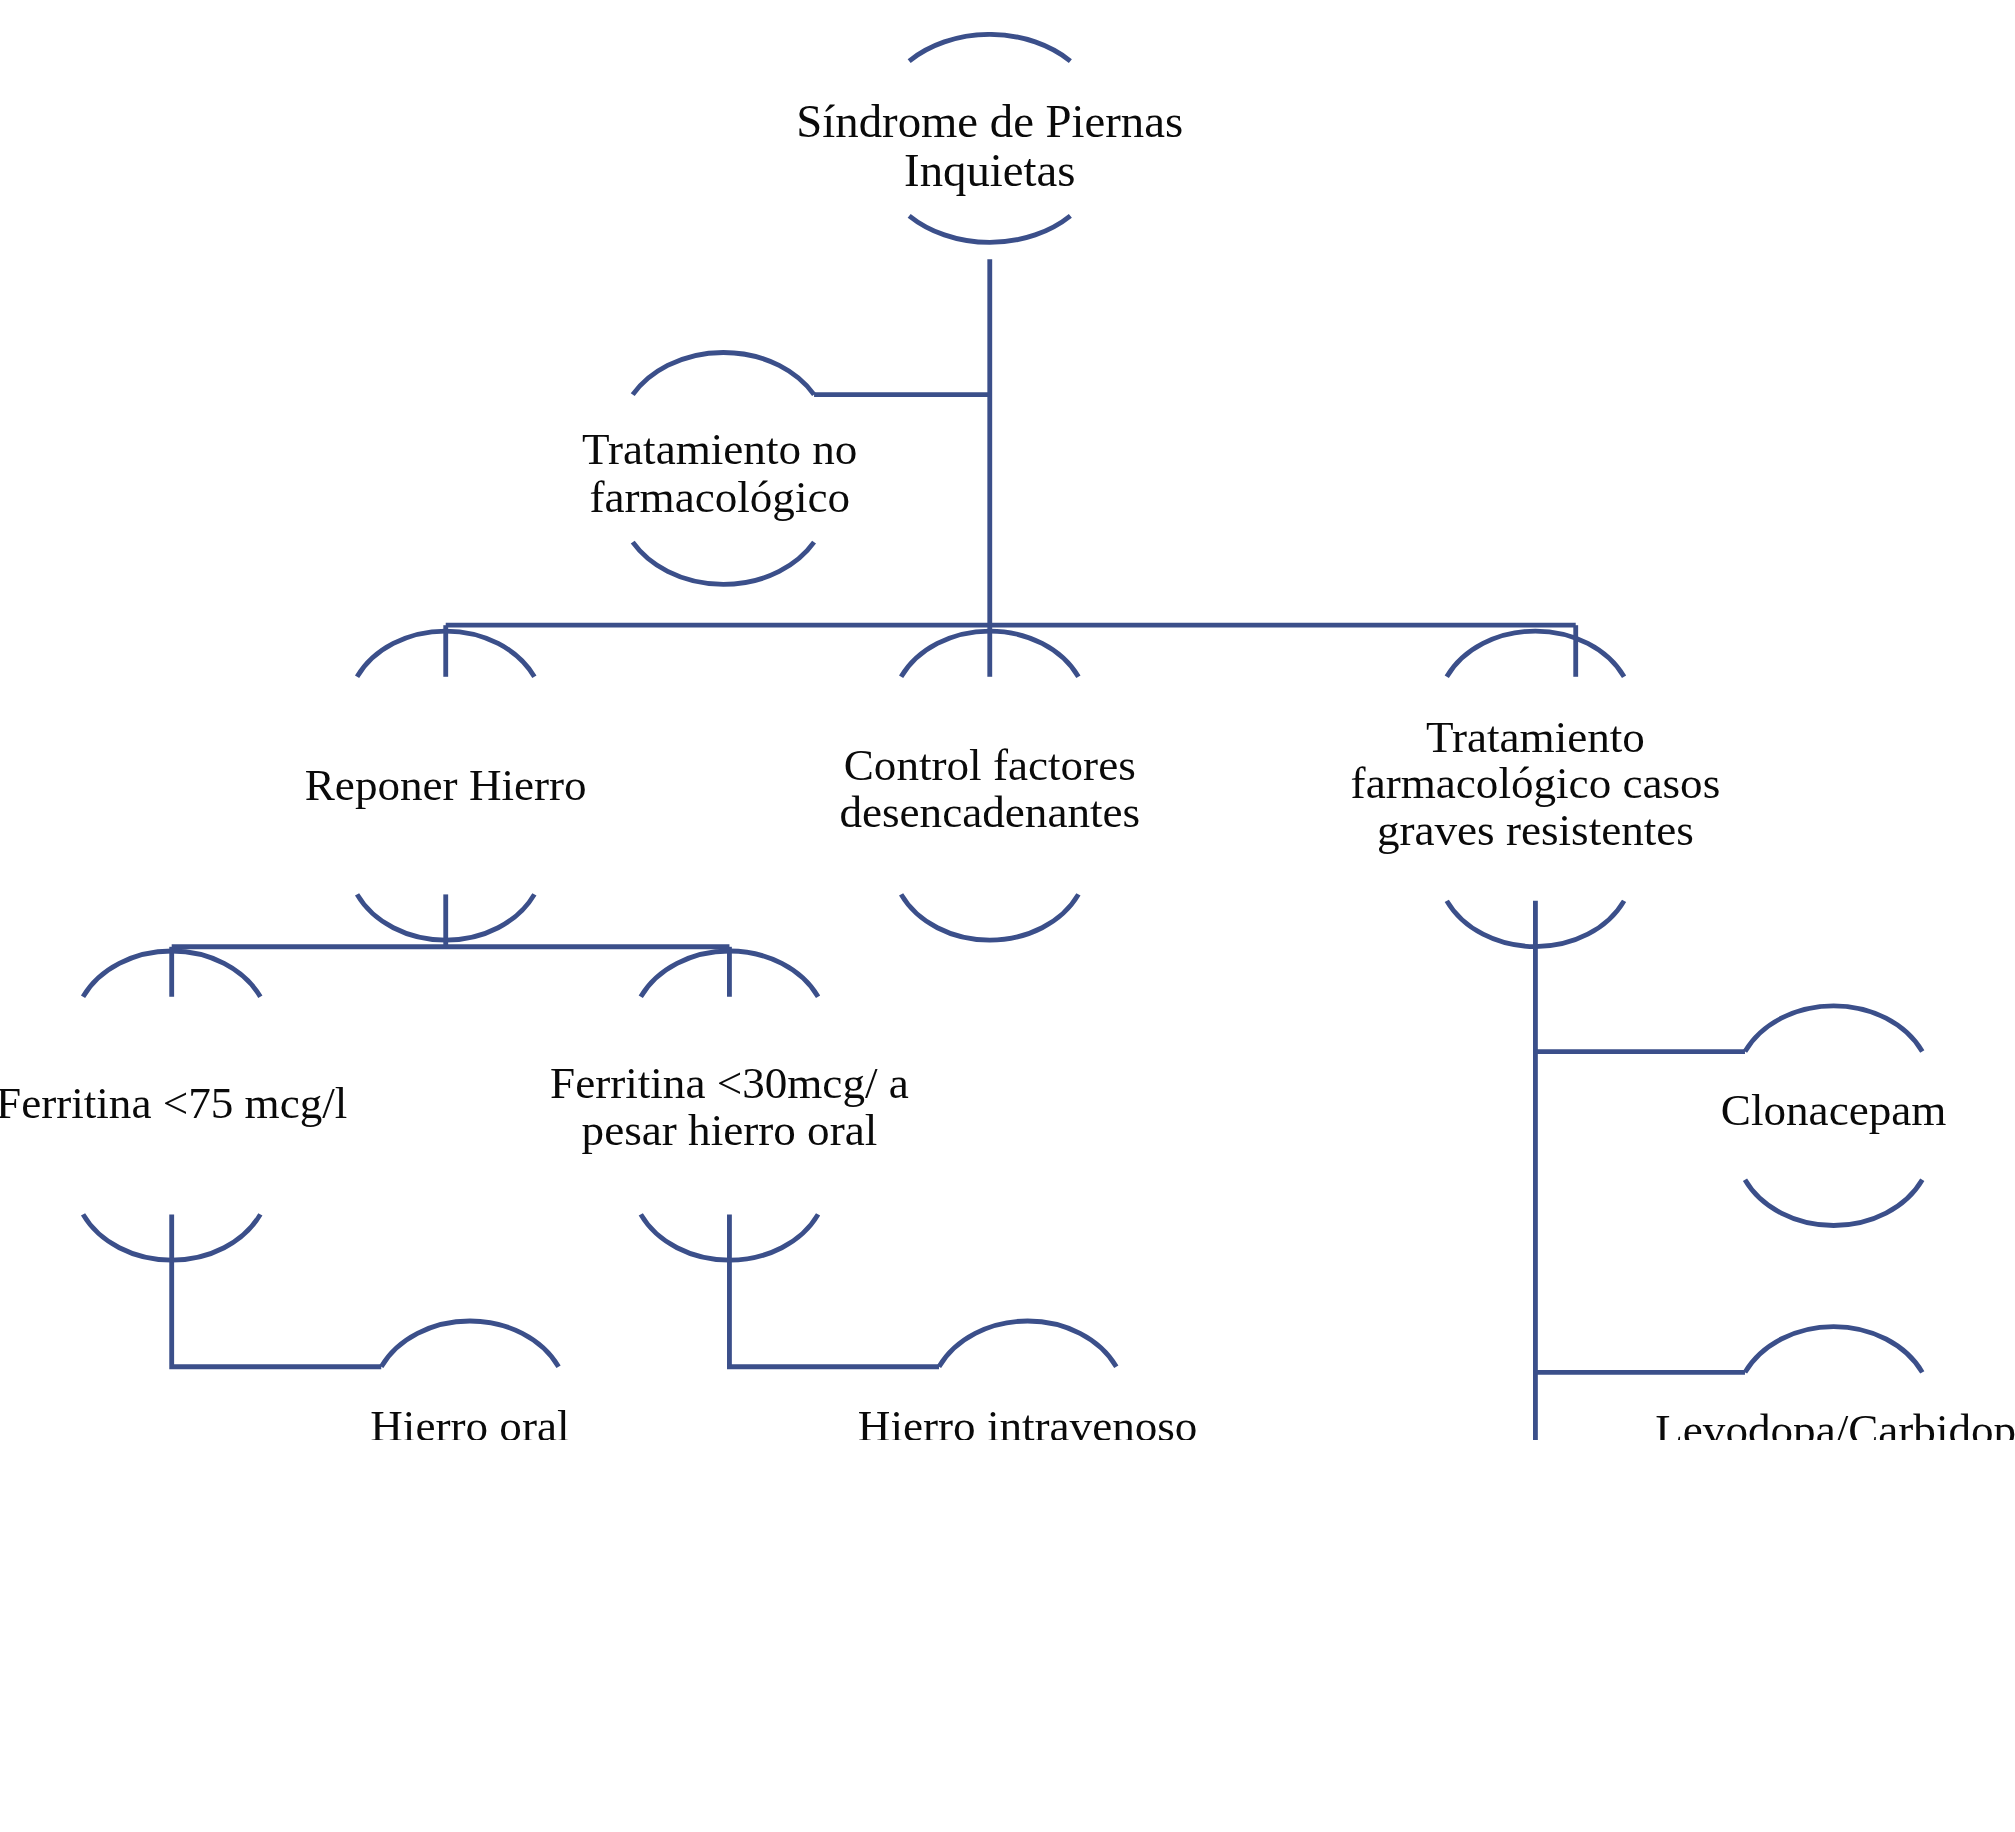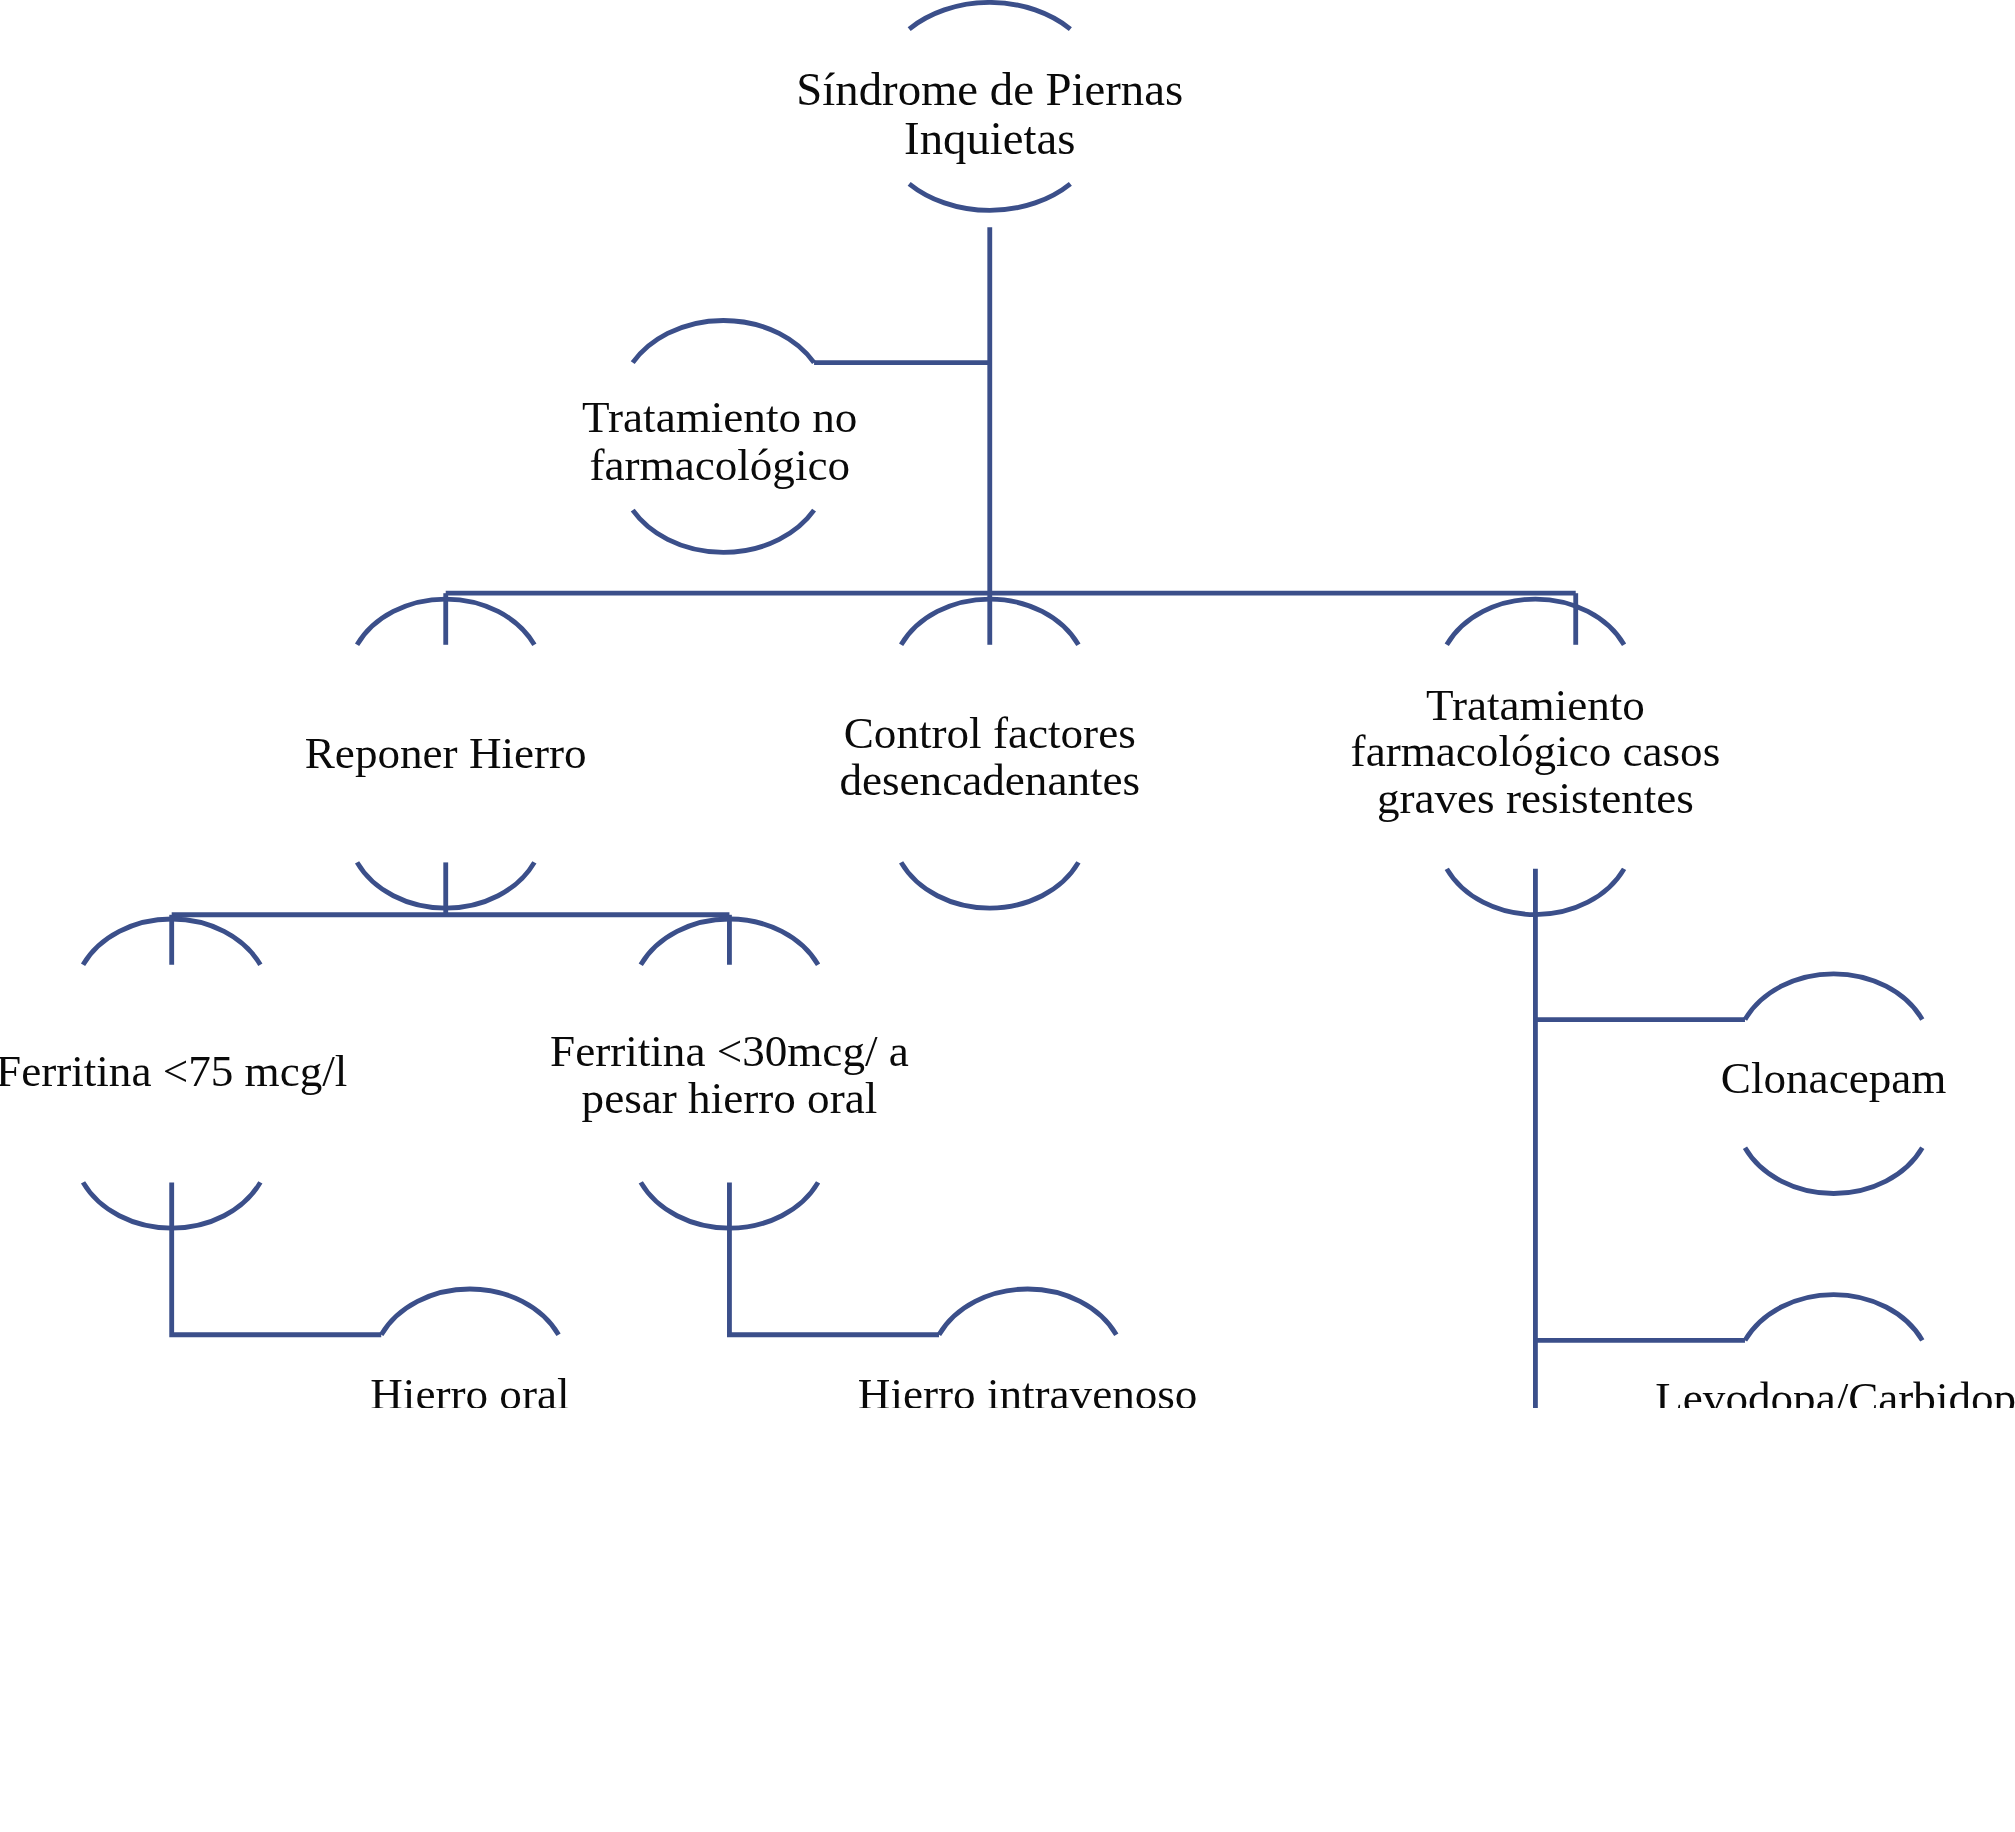--- a/index.html
+++ b/index.html
@@ -9,20 +9,21 @@
   }
   body {
     font-family: "Liberation Serif", "DejaVu Serif", serif;
   }
   #canvas-wrap {
     position: relative;
     width: 2015px;
     height: 1408px;
     background: #ffffff;
     overflow: hidden;
+    margin-top: 32px;
   }
   svg.flow {
     position: absolute;
     left: 0;
     top: 0;
     width: 2015px;
     height: 1832px;
     display: block;
   }
   .edge, .arc {

